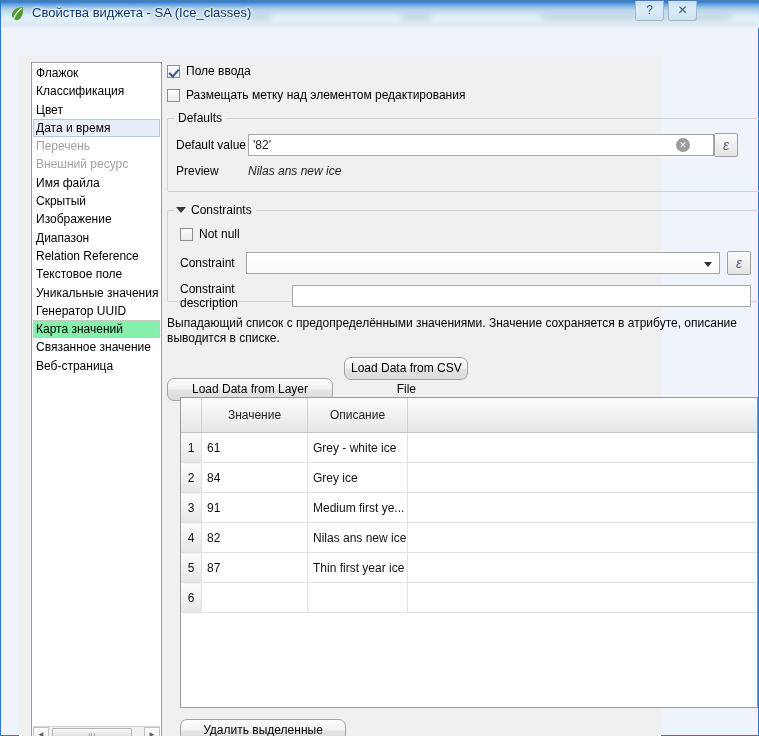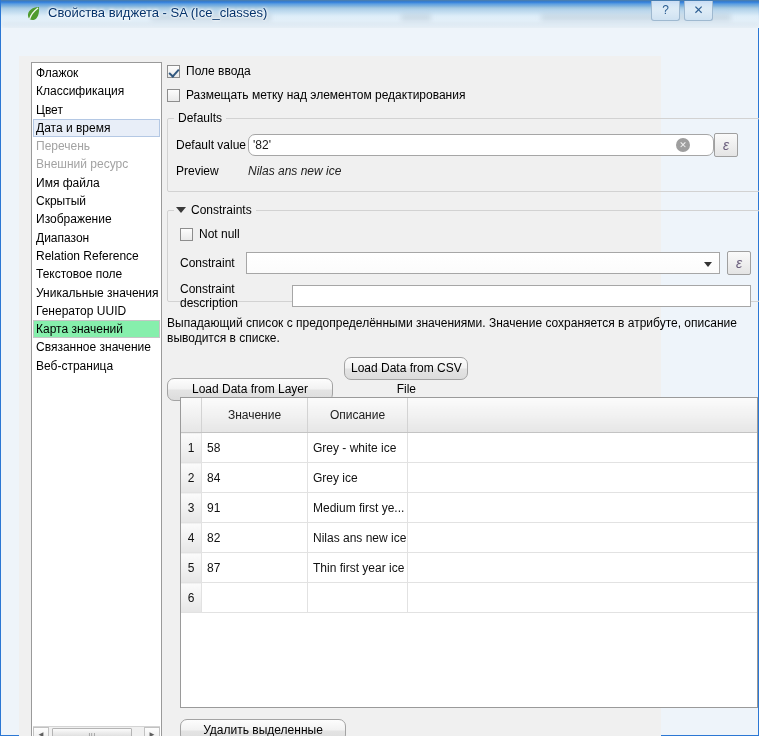--- a/index.html
+++ b/index.html
@@ -40,21 +40,21 @@
     overflow: hidden;
   }
   
   .ghost {
     position: absolute;
     background: rgba(150,170,185,0.30);
     filter: blur(2.5px);
     border-radius: 2px;
   }
   #titlebar {
-    position: absolute; left: 0; top: 0; width: 703px; height: 28px; margin-left: 16px;
+    position: absolute; left: 0; top: 0; width: 703px; height: 28px;
   }
   #app-icon {
     position: absolute; left: 8px; top: 5px; width: 17px; height: 17px;
   }
   #title-text {
     position: absolute; left: 31px; top: 5px;
     font-size: 13px; color: #05336b;
     white-space: nowrap;
     text-shadow: 0 0 4px #ffffff, 0 0 3px #ffffff, 0 0 2px #ffffff;
   }
@@ -393,21 +393,21 @@
       <div class="chk-row">
         <div class="chkbox"></div>
         <div class="chk-label">Размещать метку над элементом редактирования</div>
       </div>
 
       <div class="groupbox" style="margin-top:14px; height:74px; width:593px;">
         <div class="group-title">Defaults</div>
 
         <div class="frow" style="margin-top:6px;">
           <div class="flabel" style="width:72px;">Default value</div>
-          <div class="txtinput" style="width:466px;border-radius:7px;" placeholder="">'82'</div>
+          <div class="txtinput" style="width:466px;" placeholder="">'82'</div>
           <div class="clear-btn" style="position:relative; right:20px; top:0; margin-left:-18px;">✕</div>
           <div class="eps-btn" style="margin-left:4px;">ε</div>
         </div>
 
         <div class="frow" style="margin-bottom:0;">
           <div class="flabel" style="width:72px;">Preview</div>
           <div class="preview-val">Nilas ans new ice</div>
         </div>
       </div>
 
@@ -450,21 +450,21 @@
           <tr>
             <th class="col-n corner"></th>
             <th class="col-v">Значение</th>
             <th class="col-d">Описание</th>
             <th class="col-x colx"></th>
           </tr>
         </thead>
         <tbody>
           <tr>
             <td class="rownum">1</td>
-            <td>58</td>
+            <td>61</td>
             <td>Grey - white ice</td>
             <td class="cellx"></td>
           </tr>
           <tr>
             <td class="rownum">2</td>
             <td>84</td>
             <td>Grey ice</td>
             <td class="cellx"></td>
           </tr>
           <tr>

